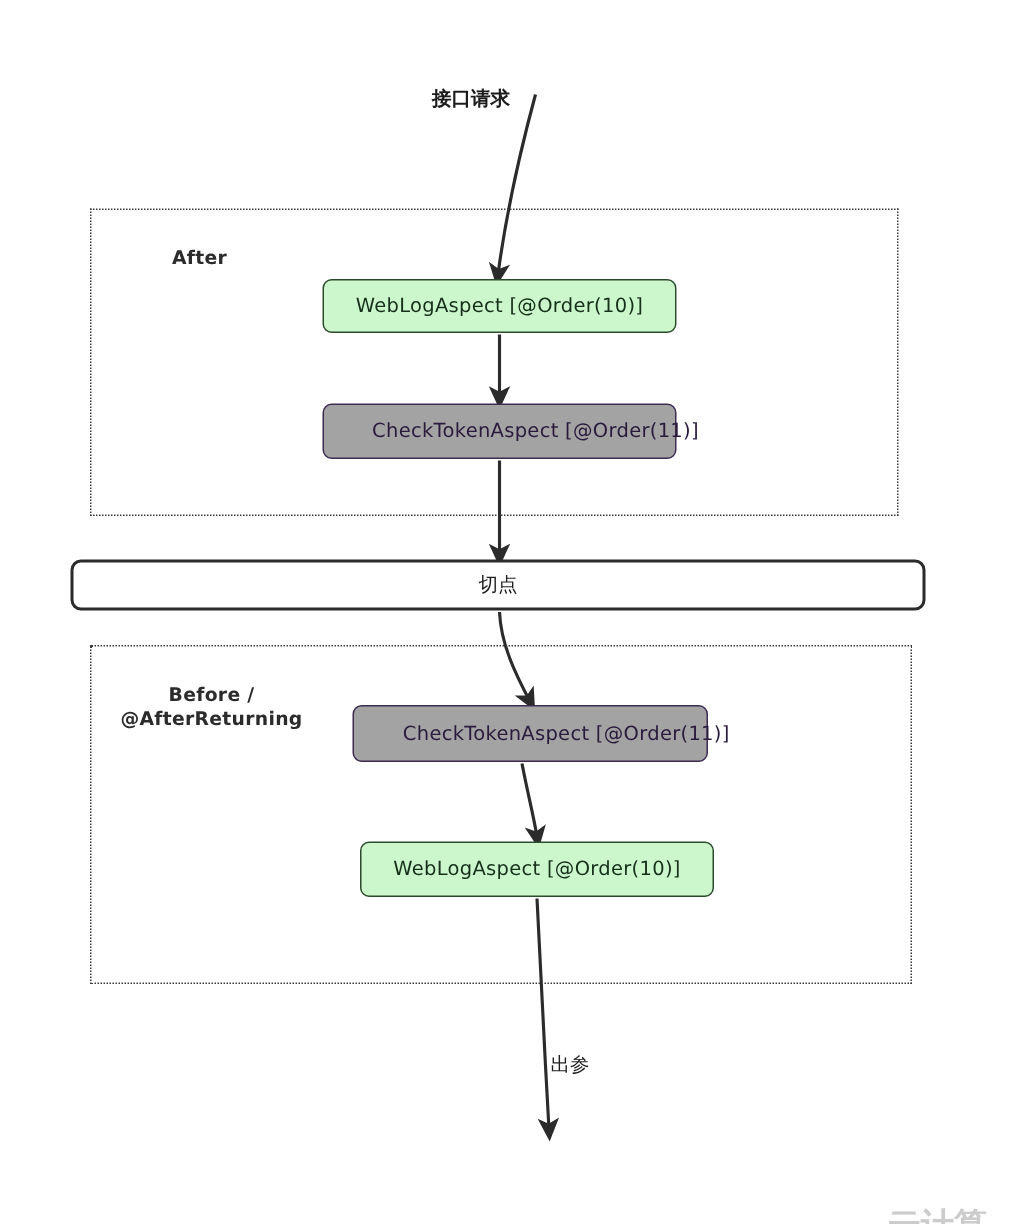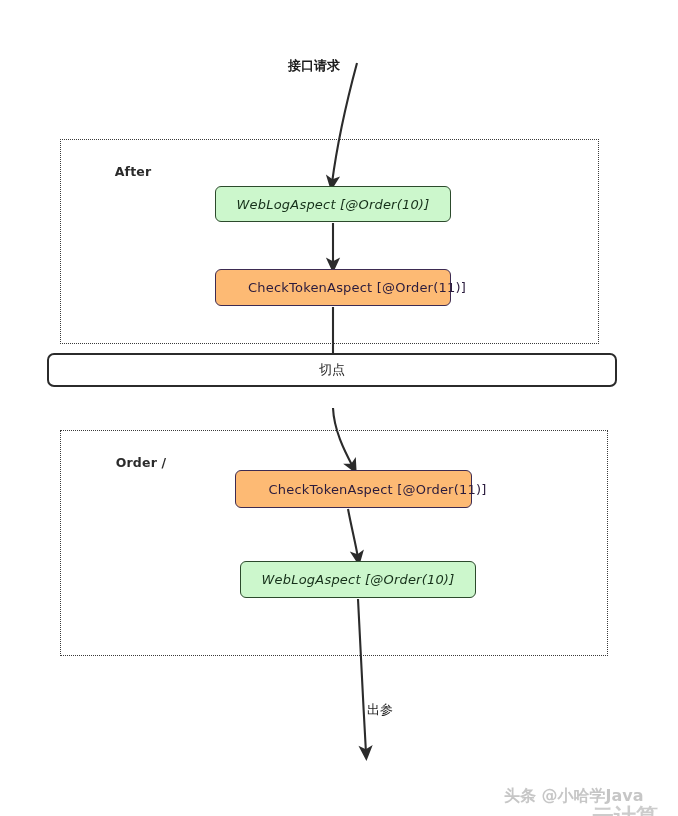--- a/index.html
+++ b/index.html
@@ -62,36 +62,35 @@
     align-items: center;
     justify-content: center;
     font-size: 13px;
     letter-spacing: 0.2px;
     white-space: nowrap;
   }
   .node-green {
     background: #ccf7cc;
     border: 1.8px solid #2c4a2c;
     color: #16301a;
-    font-style: italic;
   }
   .node-purple {
-    background: #fdba74;
+    background: #a3a3a3;
     border: 1.8px solid #3d2b52;
     color: #2a1b3d;
     padding-left: 48px;
   }
   #node-before-weblog   { left: 215px; top: 186px; width: 236px; height: 36px; }
   #node-before-checktoken { left: 215px; top: 269px; width: 236px; height: 37px; }
   #node-after-checktoken  { left: 235px; top: 470px; width: 237px; height: 38px; }
   #node-after-weblog      { left: 240px; top: 561px; width: 236px; height: 37px; }
 
   #pointcut-bar {
     position: absolute;
-    left: 47px; top: 353px; width: 570px; height: 34px;
+    left: 47px; top: 373px; width: 570px; height: 34px;
     border: 2px solid #2b2b2b;
     border-radius: 7px;
     background: #ffffff;
     box-sizing: border-box;
     display: flex;
     align-items: center;
     justify-content: center;
     font-size: 13px;
     color: #1c1c1c;
   }
@@ -159,29 +158,29 @@
   </div>
 
   <div class="edge-label" id="label-request">接口请求</div>
 
   <div id="pointcut-bar">
     <span>切点</span>
   </div>
 
   <div class="group-box" id="group-after"></div>
   <div class="group-label" id="label-after">
-    <div>Order /</div>
+    <div>Before /</div>
+    <div>@AfterReturning</div>
   </div>
 
   <div class="node node-purple" id="node-after-checktoken">
     <span>CheckTokenAspect [@Order(11)]</span>
   </div>
 
   <div class="node node-green" id="node-after-weblog">
     <span>WebLogAspect [@Order(10)]</span>
   </div>
 
   <div class="edge-label" id="label-response">出参</div>
 
-  <div class="watermark" id="watermark-toutiao">头条 @小哈学Java</div>
   <div class="watermark" id="watermark-cloud">云计算</div>
 
 </div>
 
 </body></html>

